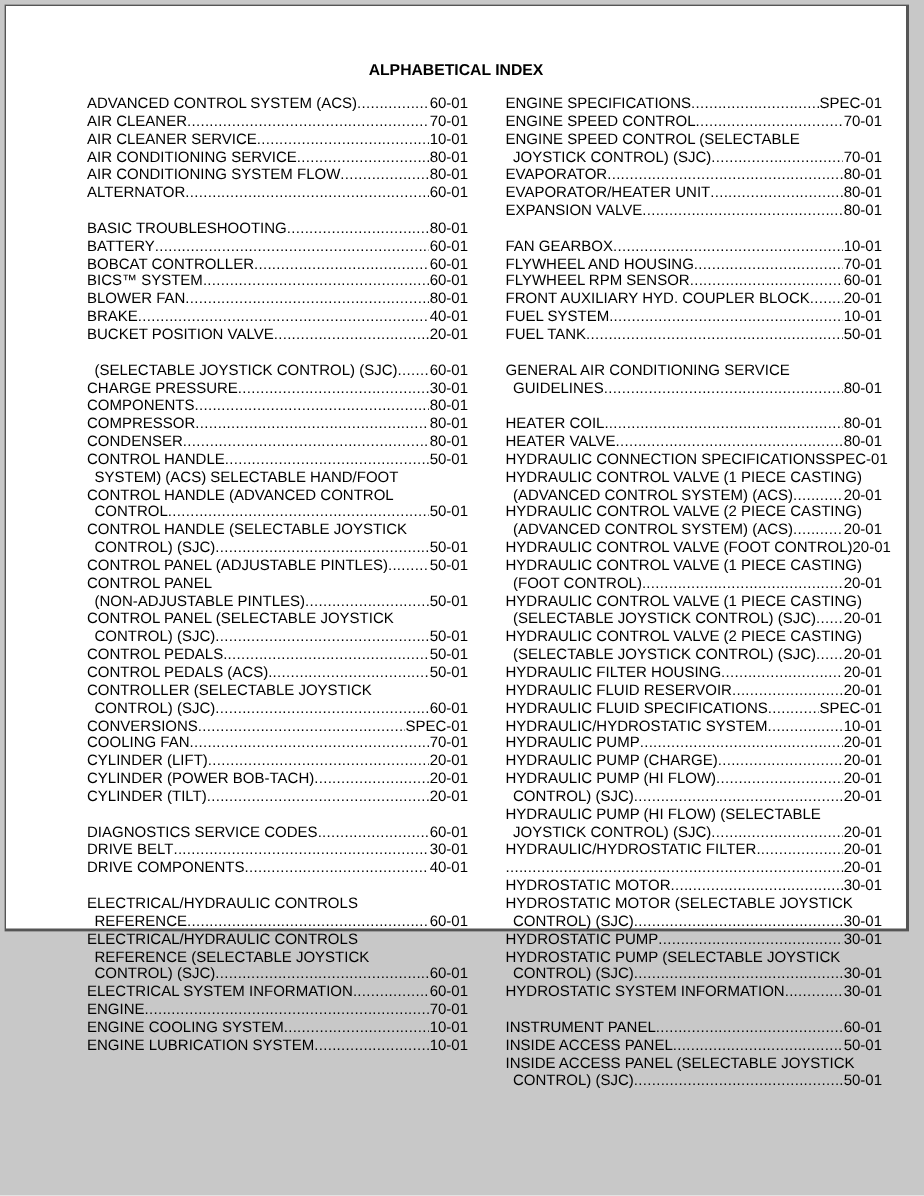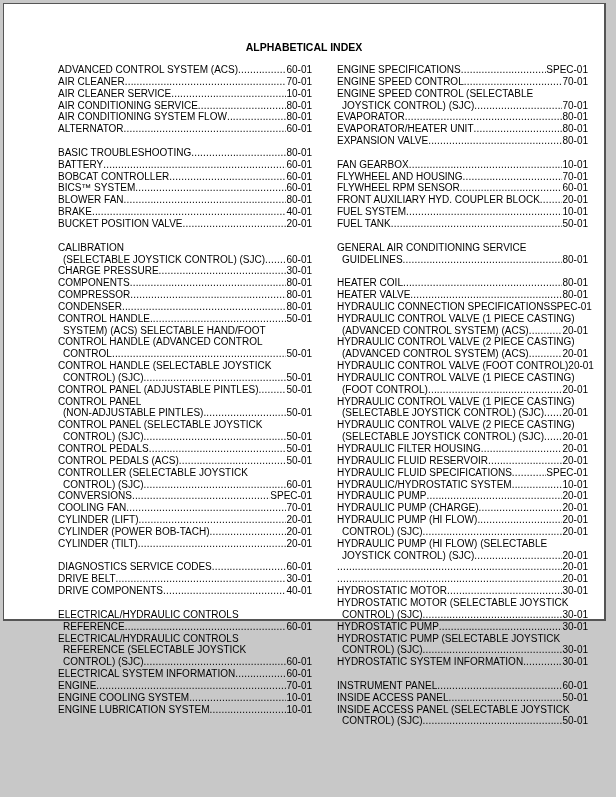--- a/index.html
+++ b/index.html
@@ -114,23 +114,20 @@
         <div class="entry">
           <div class="line">
             <span class="txt">BUCKET POSITION VALVE</span>
             <span class="dots"></span>
             <span class="pg">20-01</span>
           </div>
         </div>
       </div>
       <div class="group">
         <div class="entry">
-          <div class="line">
-            <span class="txt">CALIBRATION</span>
-          </div>
           <div class="line ind">
             <span class="txt">(SELECTABLE JOYSTICK CONTROL) (SJC)</span>
             <span class="dots"></span>
             <span class="pg">60-01</span>
           </div>
         </div>
         <div class="entry">
           <div class="line">
             <span class="txt">CHARGE PRESSURE</span>
             <span class="dots"></span>
@@ -596,20 +593,21 @@
             <span class="txt">HYDRAULIC PUMP (HI FLOW) (SELECTABLE</span>
           </div>
           <div class="line ind">
             <span class="txt">JOYSTICK CONTROL) (SJC)</span>
             <span class="dots"></span>
             <span class="pg">20-01</span>
           </div>
         </div>
         <div class="entry">
           <div class="line">
+            <span class="txt">HYDRAULIC/HYDROSTATIC FILTER</span>
             <span class="dots"></span>
             <span class="pg">20-01</span>
           </div>
         </div>
         <div class="entry">
           <div class="line">
             <span class="dots"></span>
             <span class="pg">20-01</span>
           </div>
         </div>

